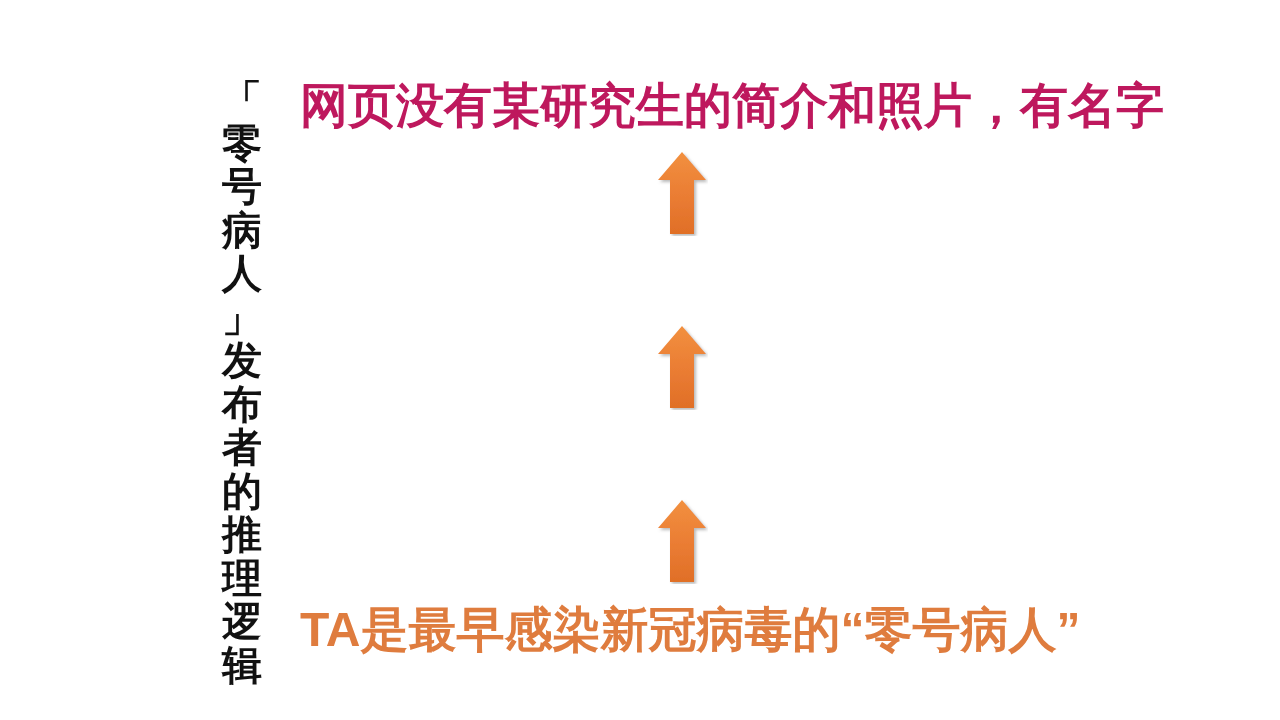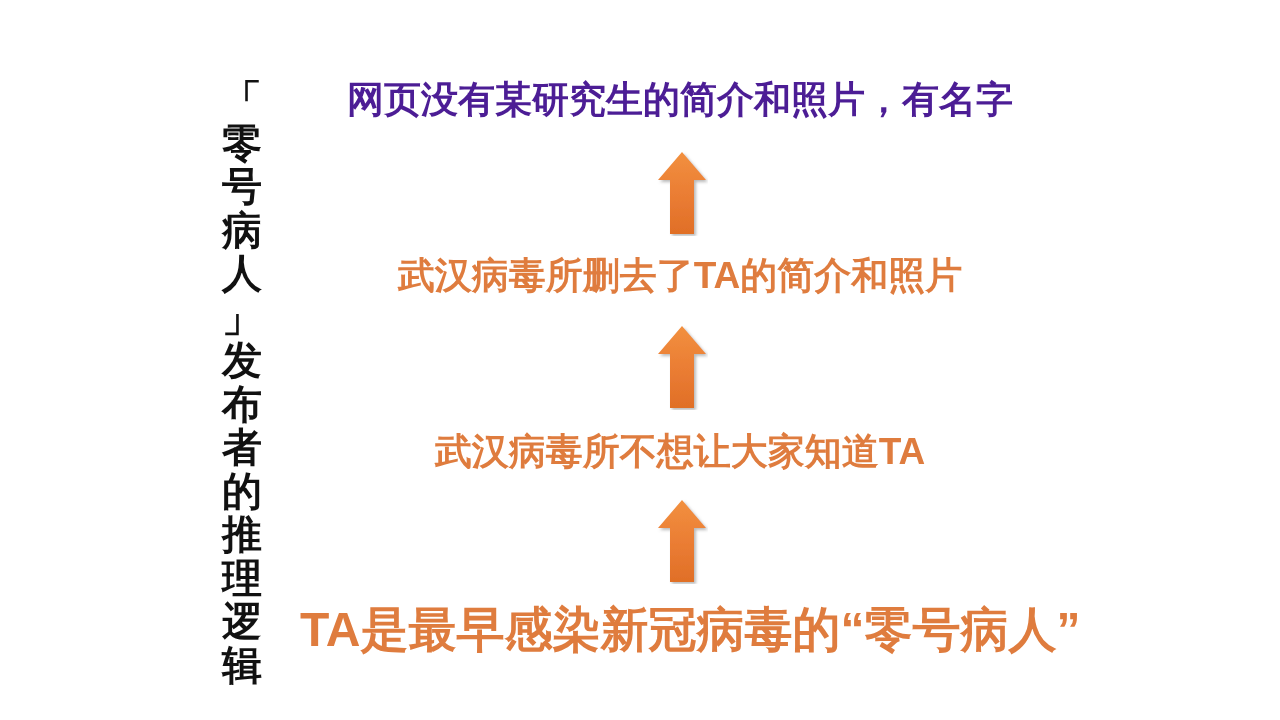--- a/index.html
+++ b/index.html
@@ -48,22 +48,22 @@
   
   .stmt {
     position: absolute;
     left: 300px;
     width: 760px;
     text-align: center;
     white-space: nowrap;
     line-height: 1.1;
   }
   .stmt-black {
-    color: #4c1d95;
-    font-size: 37px;
+    color: #be185d;
+    font-size: 48px;
     font-weight: 700;
     top: 80px;
   }
   .stmt-orange {
     color: #DF7C3E;
     font-size: 37px;
     font-weight: 700;
   }
   .stmt-orange.s2 { top: 256px; }
   .stmt-orange.s3 { top: 432px; }
@@ -114,39 +114,37 @@
           <stop offset="100%" stop-color="#E06F27"></stop>
         </linearGradient>
         <filter id="ashadow1" x="-50%" y="-50%" width="220%" height="220%">
           <feDropShadow dx="2" dy="2" stdDeviation="1.6" flood-color="#808080" flood-opacity="0.55"></feDropShadow>
         </filter>
       </defs>
       <polygon points="26,2 50,30 38,30 38,84 14,84 14,30 2,30" fill="url(#agrad1)" filter="url(#ashadow1)"></polygon>
     </svg>
   </div>
 
-  <div class="stmt stmt-orange s2">武汉病毒所删去了TA的简介和照片</div>
 
   <div class="arrow a2">
     <svg viewBox="0 0 52 86" xmlns="http://www.w3.org/2000/svg" aria-hidden="true">
       <defs>
         <linearGradient id="agrad2" x1="0" y1="0" x2="0" y2="1">
           <stop offset="0%" stop-color="#F2903F"></stop>
           <stop offset="55%" stop-color="#EA7C33"></stop>
           <stop offset="100%" stop-color="#E06F27"></stop>
         </linearGradient>
         <filter id="ashadow2" x="-50%" y="-50%" width="220%" height="220%">
           <feDropShadow dx="2" dy="2" stdDeviation="1.6" flood-color="#808080" flood-opacity="0.55"></feDropShadow>
         </filter>
       </defs>
       <polygon points="26,2 50,30 38,30 38,84 14,84 14,30 2,30" fill="url(#agrad2)" filter="url(#ashadow2)"></polygon>
     </svg>
   </div>
 
-  <div class="stmt stmt-orange s3">武汉病毒所不想让大家知道TA</div>
 
   <div class="arrow a3">
     <svg viewBox="0 0 52 86" xmlns="http://www.w3.org/2000/svg" aria-hidden="true">
       <defs>
         <linearGradient id="agrad3" x1="0" y1="0" x2="0" y2="1">
           <stop offset="0%" stop-color="#F2903F"></stop>
           <stop offset="55%" stop-color="#EA7C33"></stop>
           <stop offset="100%" stop-color="#E06F27"></stop>
         </linearGradient>
         <filter id="ashadow3" x="-50%" y="-50%" width="220%" height="220%">

